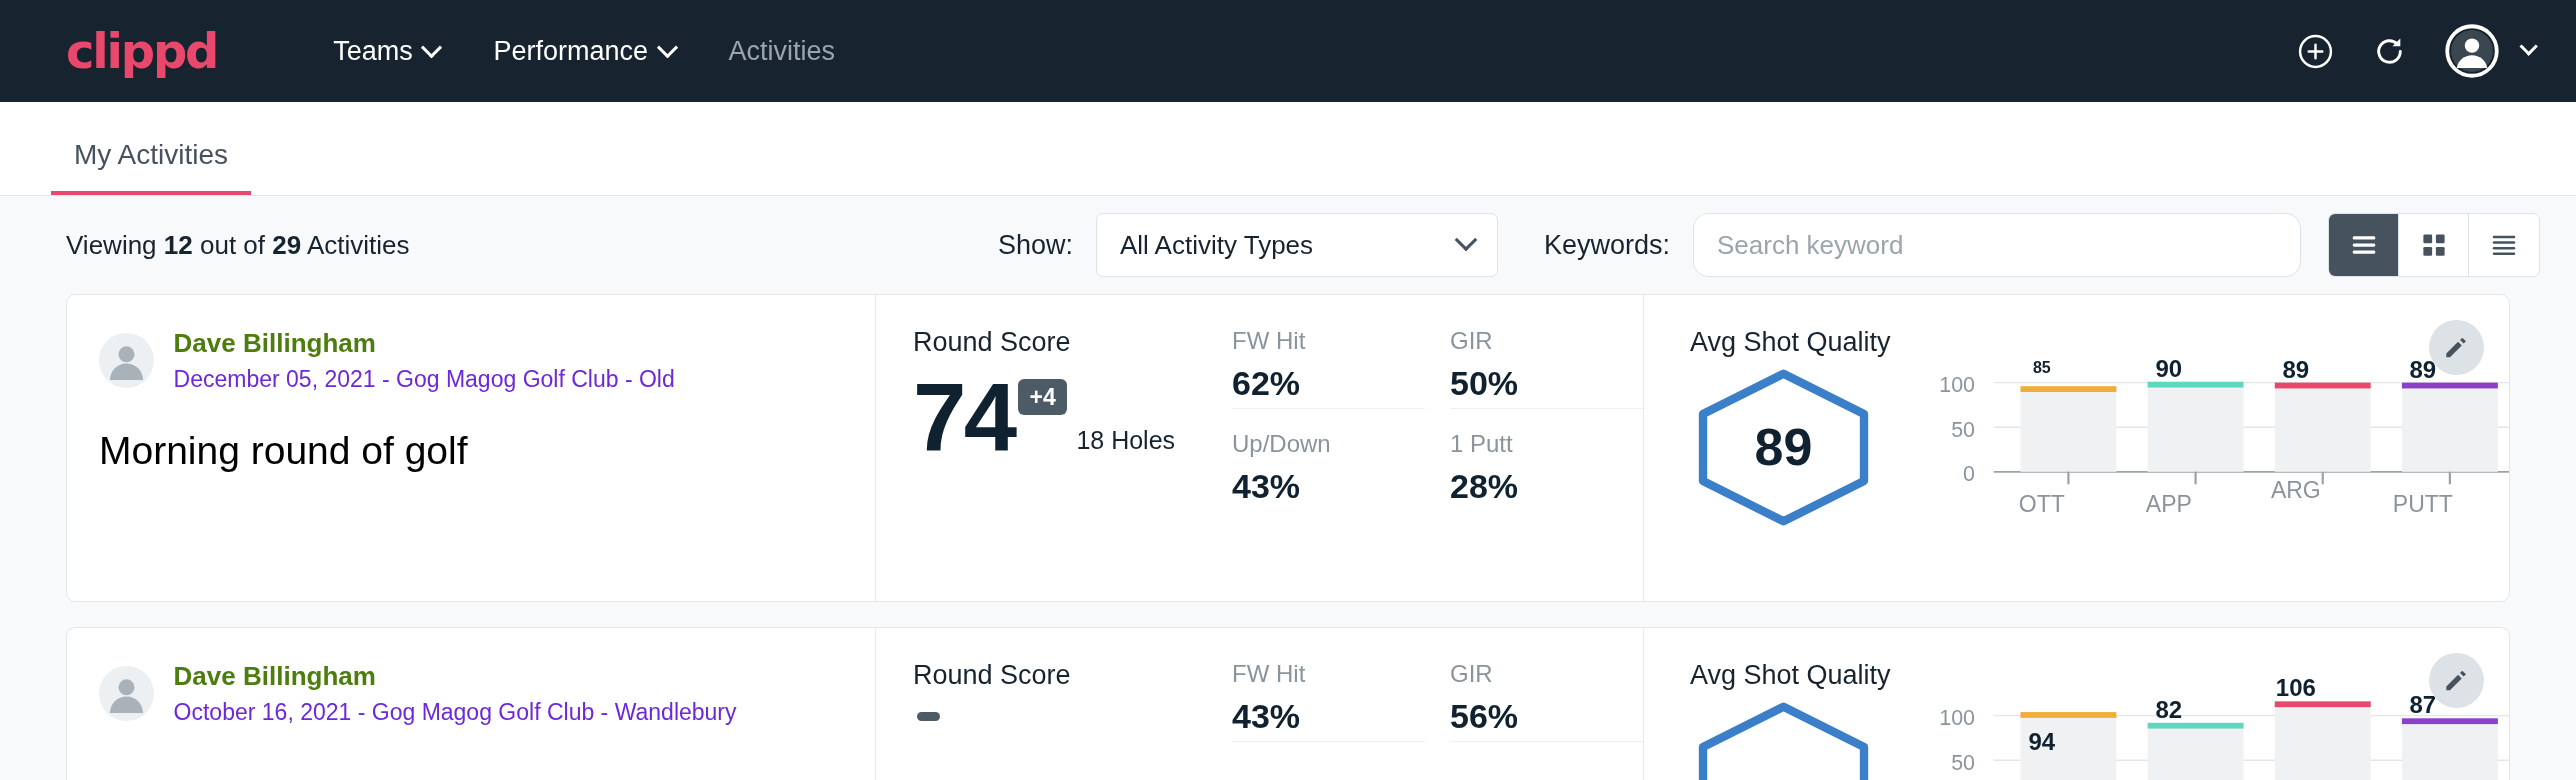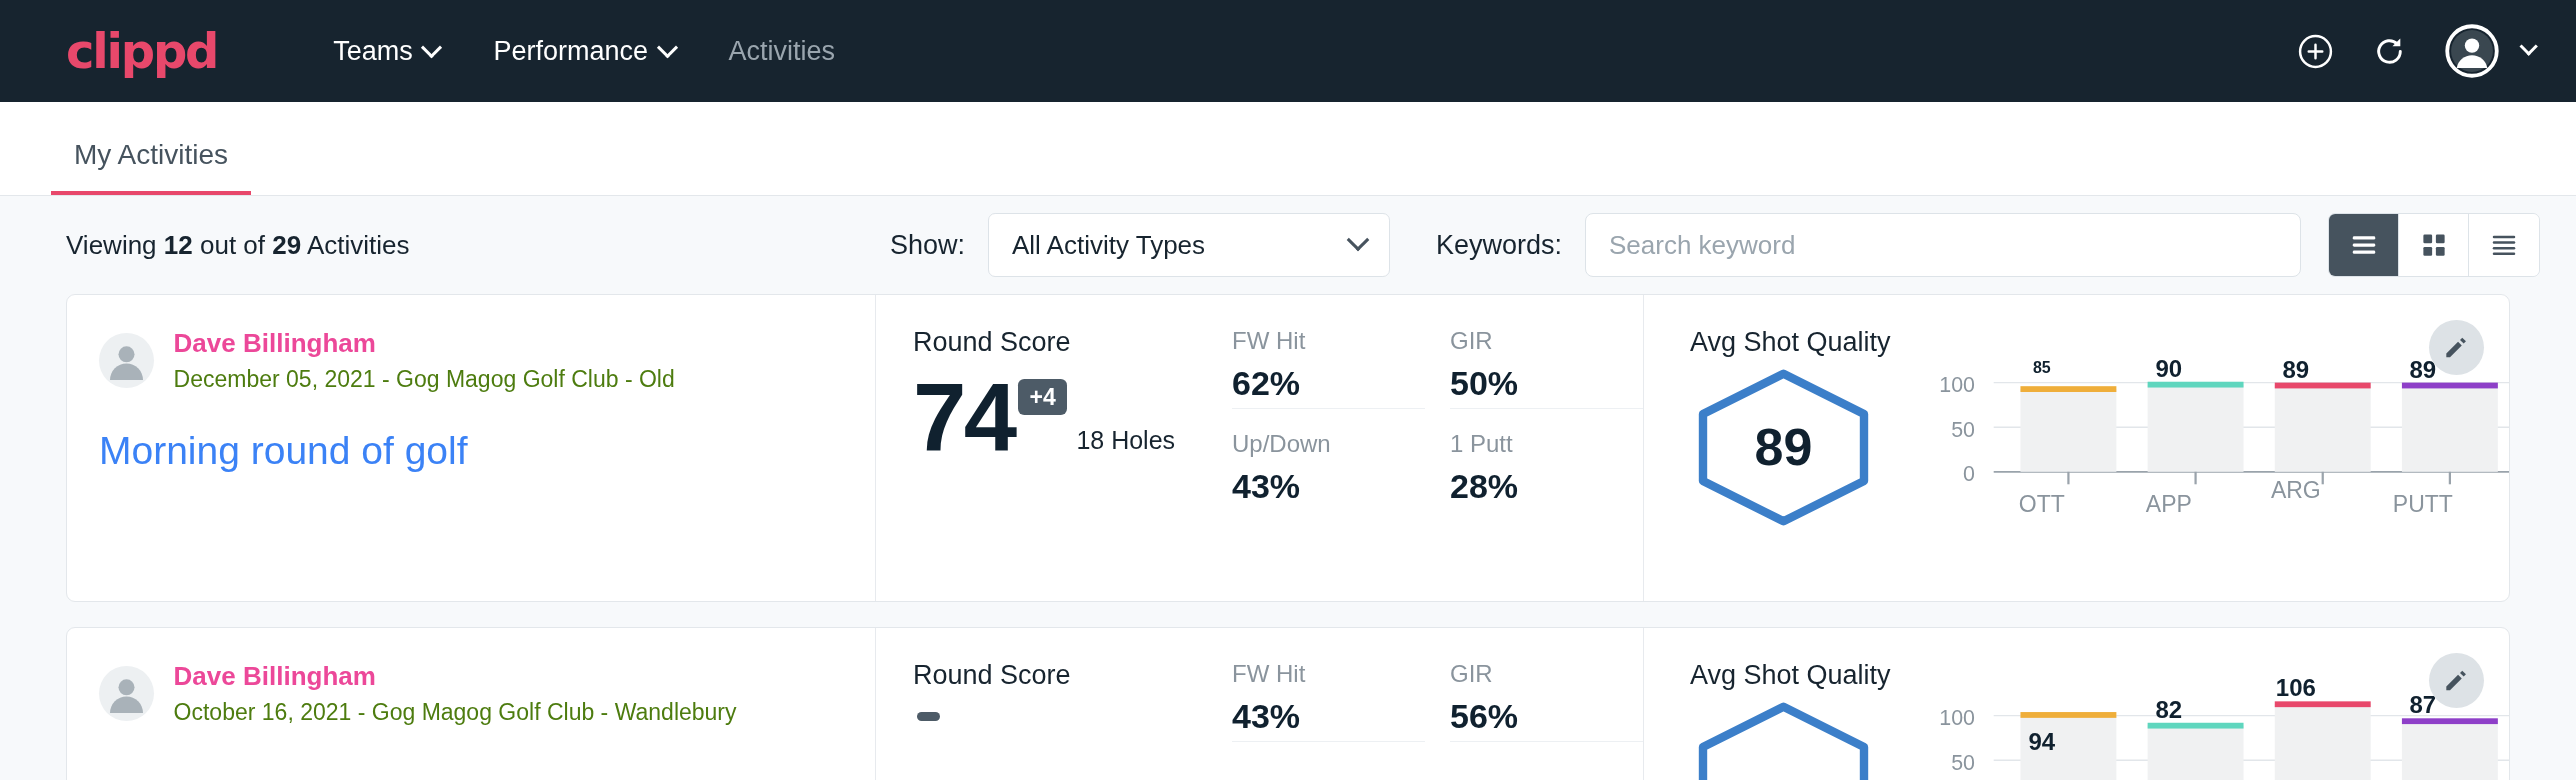--- a/index.html
+++ b/index.html
@@ -116,25 +116,25 @@
   }
   .select .sel-chev {
     margin-left: auto;
     width: 16px; height: 16px;
     border-right: 3.6px solid #47535E;
     border-bottom: 3.6px solid #47535E;
     transform: rotate(45deg) translate(-3.6px,-3.6px);
   }
   .kw-label { font-size: 27px; color: #17242F; margin: 0 23px 0 46px; white-space: nowrap; }
   .search-input {
-    width: 716px;
+    width: 608px;
     height: 64px;
     background: #ffffff;
     border: 0.9px solid #DDE3E8;
-    border-radius: 8px;
+    border-radius: 15px;
     padding: 0 23px;
     font-size: 26px;
     color: #17242F;
     font-family: "Liberation Sans", sans-serif;
   }
   .search-input::placeholder { color: #9AA5AE; }
 
   .viewtoggle {
     margin-left: 27px;
     display: flex;
@@ -180,26 +180,26 @@
   }
   .who { display: flex; align-items: center; gap: 19.6px; }
   .who-av {
     width: 55px; height: 55px;
     border-radius: 50%;
     background: #EDF0F2;
     display: flex; align-items: center; justify-content: center;
     flex-shrink: 0;
     overflow: hidden;
   }
-  .who-name { font-size: 26px; font-weight: 700; color: #ec4899; line-height: 1.3; }
-  .who-sub { font-size: 23px; color: #4d7c0f; line-height: 1.4; margin-top: 1.8px; }
+  .who-name { font-size: 26px; font-weight: 700; color: #4d7c0f; line-height: 1.3; }
+  .who-sub { font-size: 23px; color: #6d28d9; line-height: 1.4; margin-top: 1.8px; }
   .activity-title {
     font-size: 39px;
     font-weight: 400;
-    color: #3b82f6;
+    color: #000000;
     margin-top: 34px;
   }
   .data-source {
     font-size: 22px;
     color: #8A949D;
     margin-top: 43px;
   }
 
   .col-score {
     width: 357px;

